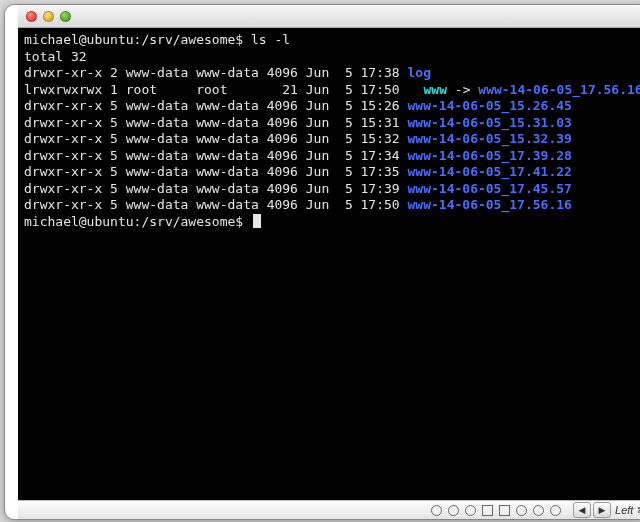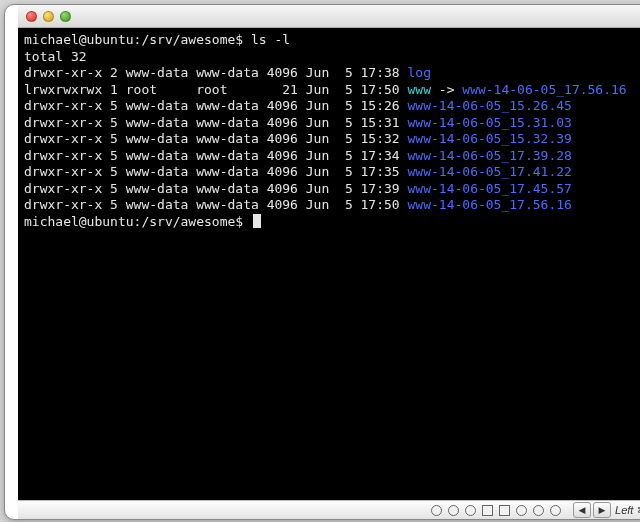--- a/index.html
+++ b/index.html
@@ -55,22 +55,22 @@
     background: #000;
     color: #e6e6e6;
     font-family: "Menlo", "Consolas", "DejaVu Sans Mono", monospace;
     font-size: 13px;
     line-height: 16.5px;
     padding: 4px 6px;
     white-space: pre;
     overflow: hidden;
   }
   .line { display: block; }
-  .blue    { color: #4a6cff; font-weight: normal; }
-  .cyan    { color: #2fdada; font-weight: normal; }
+  .blue    { color: #4a6cff; font-weight: bold; }
+  .cyan    { color: #2fdada; font-weight: bold; margin-left: 16px; }
   .plain   { color: #e6e6e6; }
   .cursor {
     display: inline-block;
     width: 8px;
     height: 14px;
     background: #e6e6e6;
     vertical-align: -2px;
     margin-left: 2px;
   }
 

